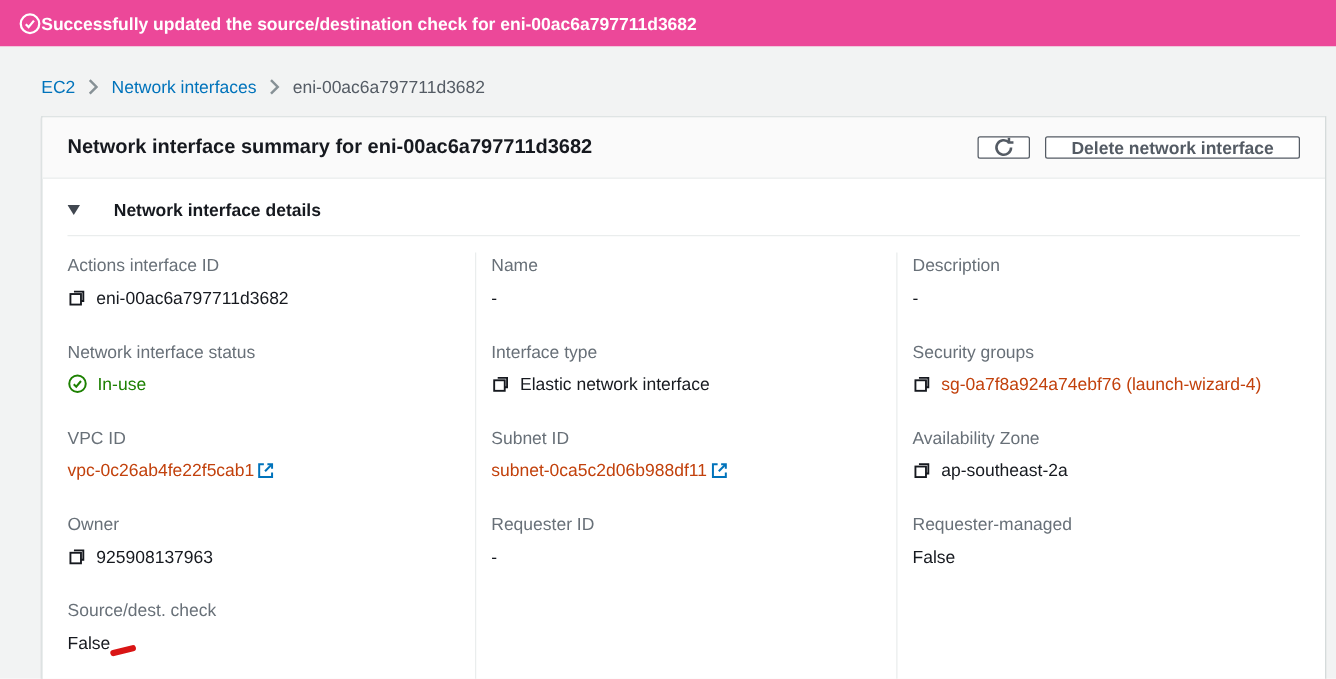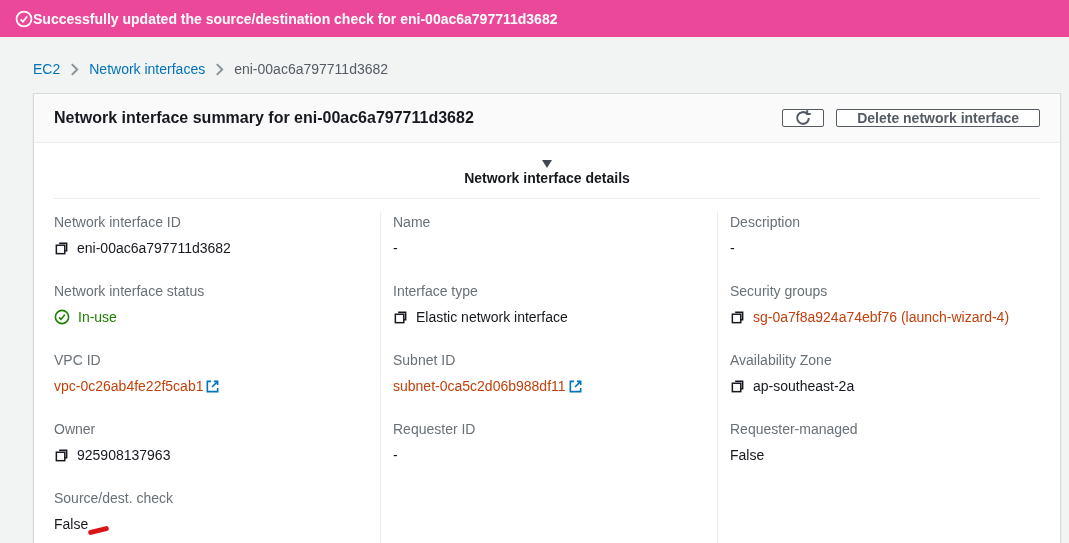--- a/index.html
+++ b/index.html
@@ -40,24 +40,24 @@
     height: 18px; background: #ffffff; border: 1px solid #545b64;
     border-radius: 2px; color: #545b64; font-weight: 700; font-size: 14px;
     font-family: inherit; padding: 0 20px; cursor: pointer;
     display: flex; align-items: center; gap: 8px;
   }
   .btn-icon { width: 42px; padding: 0; justify-content: center; }
   .actions-wrap { position: relative; }
   .red-check { position: absolute; left: 22px; top: 25px; pointer-events: none; }
   
   .section-header {
-    display: flex; align-items: center; gap: 2px;
+    display: flex; align-items: center; gap: 27px;
     margin: 0 20px; padding: 17px 0 12px;
     border-bottom: 1px solid #eaeded;
-    font-weight: 700; font-size: 14px; color: #16191f; cursor: pointer; flex-direction: column;
+    font-weight: 700; font-size: 14px; color: #16191f; cursor: pointer;
   }
   .columns { display: grid; grid-template-columns: 346px 337px 1fr; padding-top: 13px; }
   .col { padding: 0 12px; }
   .col-1 { padding-left: 20px; }
   .col + .col { border-left: 1px solid #eaeded; }
   .field { margin-bottom: 23px; }
   .f-label { color: #687078; line-height: 20px; }
   .f-value {
     display: flex; align-items: center; gap: 8px;
     margin-top: 6px; line-height: 20px; position: relative;
@@ -127,21 +127,21 @@
             <path d="M0 0h10L5 8z"></path>
           </svg>
       </span>
       <span>Network interface details</span>
     </div>
 
     <div class="columns">
 
       <div class="col col-1">
         <div class="field">
-          <div class="f-label">Network interface ID</div>
+          <div class="f-label">Actions interface ID</div>
           <div class="f-value">
             <button class="icon-btn">
               <svg width="15" height="15" viewBox="0 0 16 16" fill="none" stroke="#16191f" stroke-width="1.6">
                   <path d="M5.5 2.5h8v8h-2"></path>
                   <rect x="2.5" y="4.5" width="9" height="9"></rect>
                 </svg>
             </button>
             <span>eni-00ac6a797711d3682</span>
           </div>
         </div>

